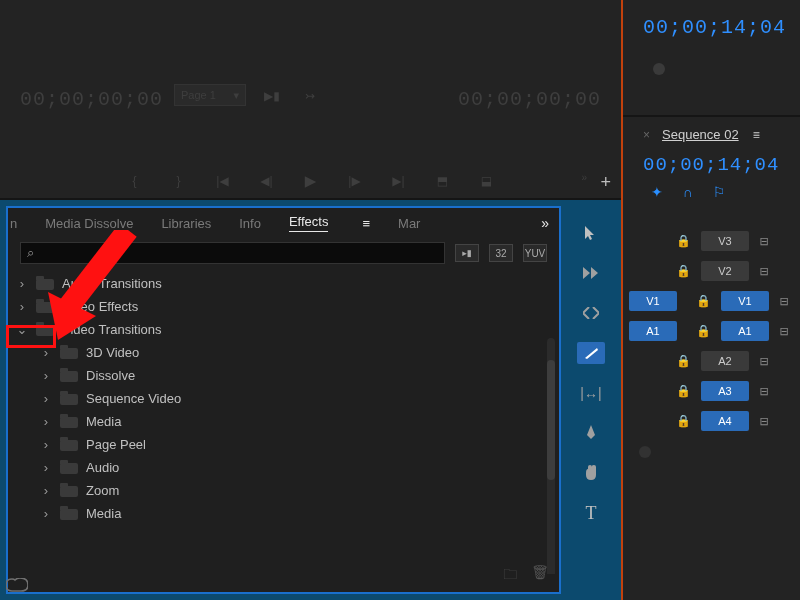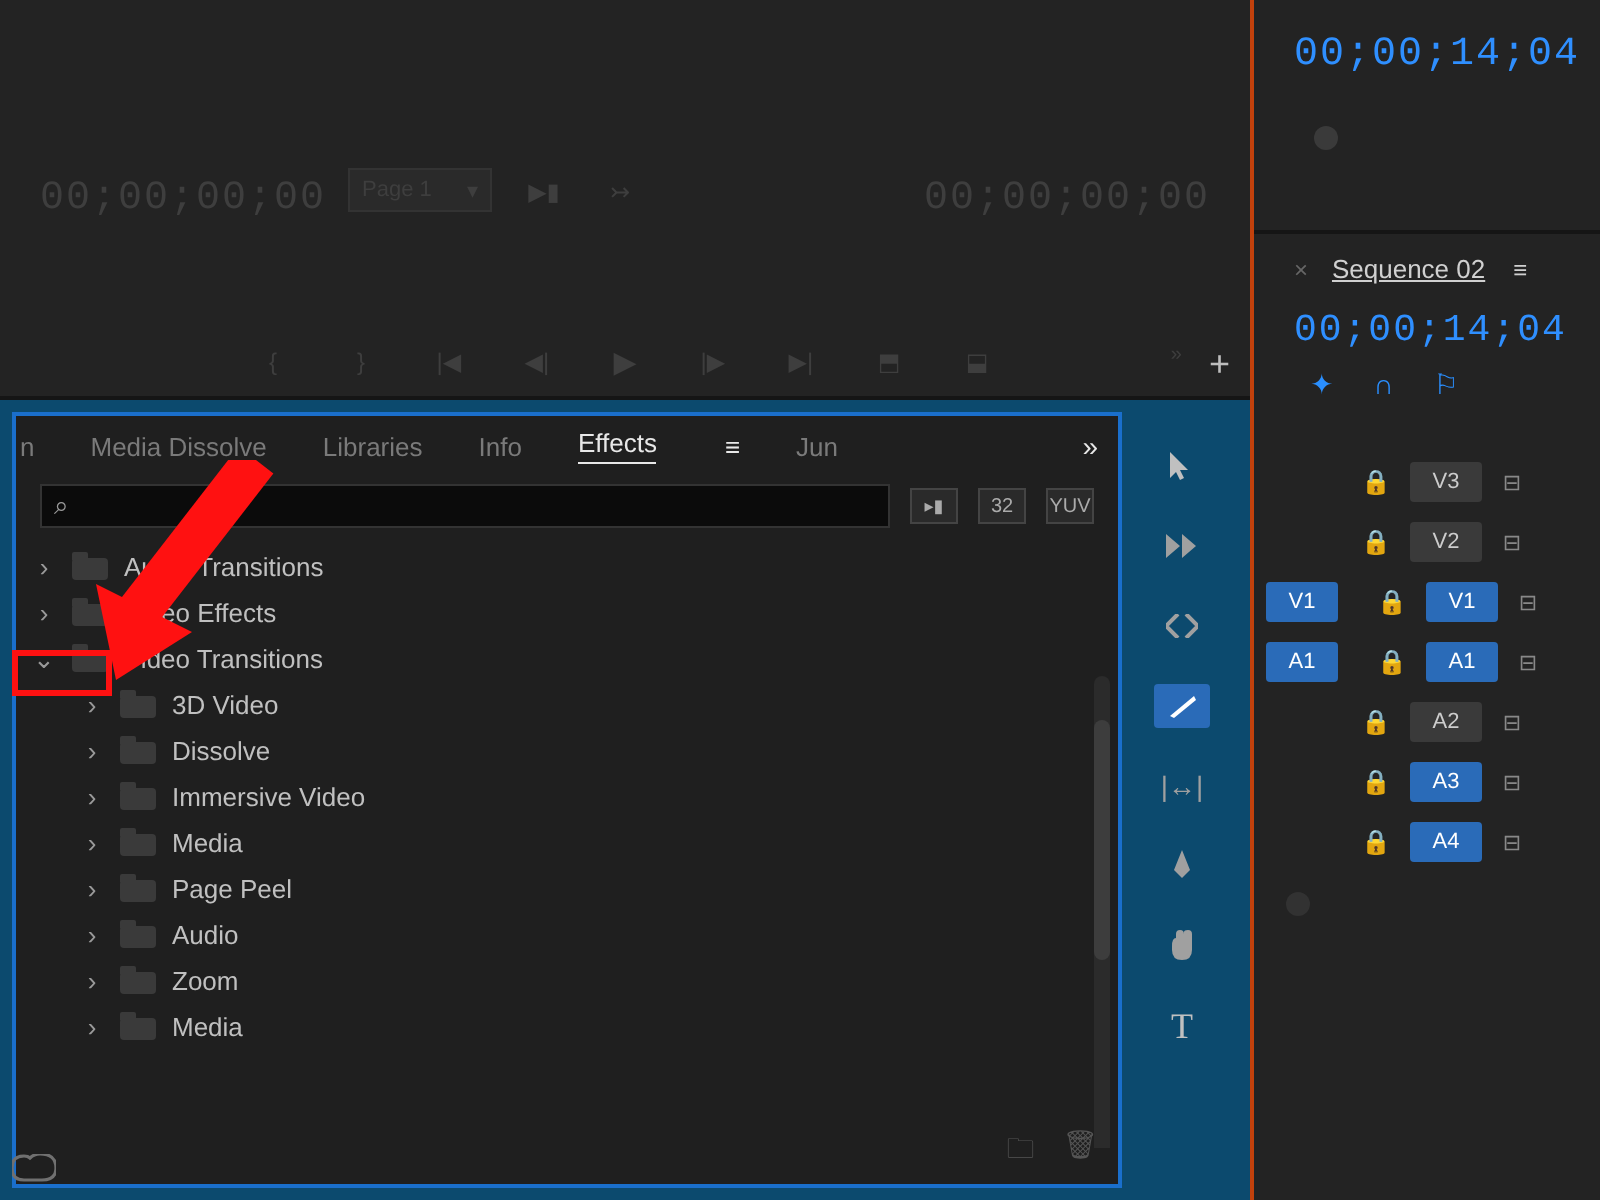--- a/index.html
+++ b/index.html
@@ -180,21 +180,21 @@
 .tracks-area { padding-top: 16px; }
 .track-row {
   display:flex; align-items:center;
   height: 30px;
   gap:6px;
   padding-left: 6px;
 }
 .lock-ico { width:22px; color:#888; font-size:12px; text-align:center; }
 .track-lab {
   background:#3a3a3a; color:#ccc; font-size:11px;
-  width:36px; height:20px; line-height:20px; text-align:center;
+  width:48px; height:20px; line-height:20px; text-align:center;
   border-radius:2px;
 }
 .track-lab.outer { background:#2a6bb8; color:#fff; }
 .track-lab.active { background:#2a6bb8; color:#fff; }
 .fx-ico { width:18px; color:#888; font-size:11px; display:flex; align-items:center; justify-content:center;}
 .eye-ico { width:18px; color:#888; font-size:11px; display:flex; align-items:center; justify-content:center;}
 .rp-bottom-circle { width:12px; height:12px; border-radius:50%; background:#323232; display:inline-block; }
 
 
 .red-arrow-wrapper {
@@ -251,21 +251,21 @@
     <div class="panels-wrapper">
       <div class="effects-panel">
 
         <div class="tabs-row">
           <span class="tab" style="margin-left:-28px; color:#7a7a7a;">n</span>
           <span class="tab">Media Dissolve</span>
           <span class="tab">Libraries</span>
           <span class="tab">Info</span>
           <span class="tab active">Effects</span>
           <span class="menu-lines">≡</span>
-          <span class="tab">Jun</span>
+          <span class="tab">Mar</span>
           <span class="overflow">»</span>
         </div>
 
         <div class="search-row">
           <div class="search-box">
             <span class="mag">⌕</span>
             <input class="search-input" style="">
           </div>
           <div class="filter-chip">
               <span style="font-size:9px;">▸▮</span>
@@ -309,21 +309,21 @@
             <span class="folder-icon">
                 <span class="folder-shape"></span>
               </span>
             <span>Dissolve</span>
           </div>
           <div class="tree-item sub">
             <span class="disclosure">›</span>
             <span class="folder-icon">
                 <span class="folder-shape"></span>
               </span>
-            <span>Immersive Video</span>
+            <span>Sequence Video</span>
           </div>
           <div class="tree-item sub">
             <span class="disclosure">›</span>
             <span class="folder-icon">
                 <span class="folder-shape"></span>
               </span>
             <span>Media</span>
           </div>
           <div class="tree-item sub">
             <span class="disclosure">›</span>

